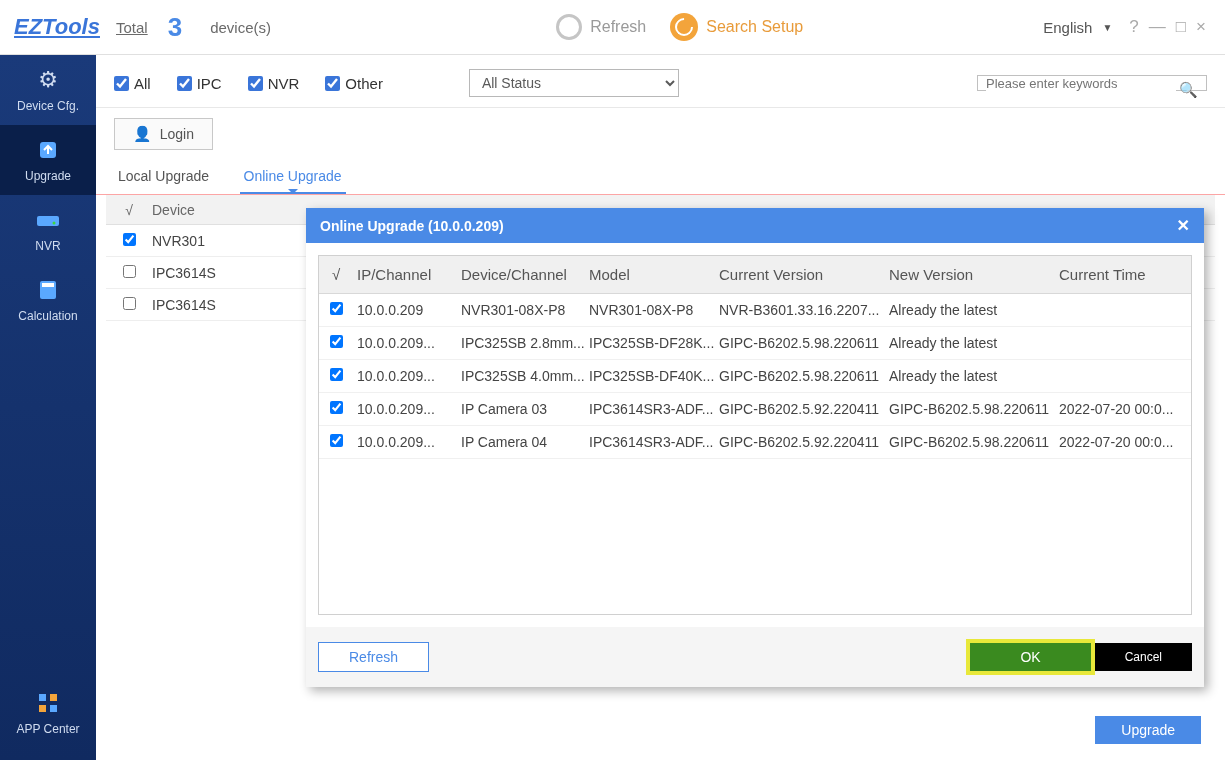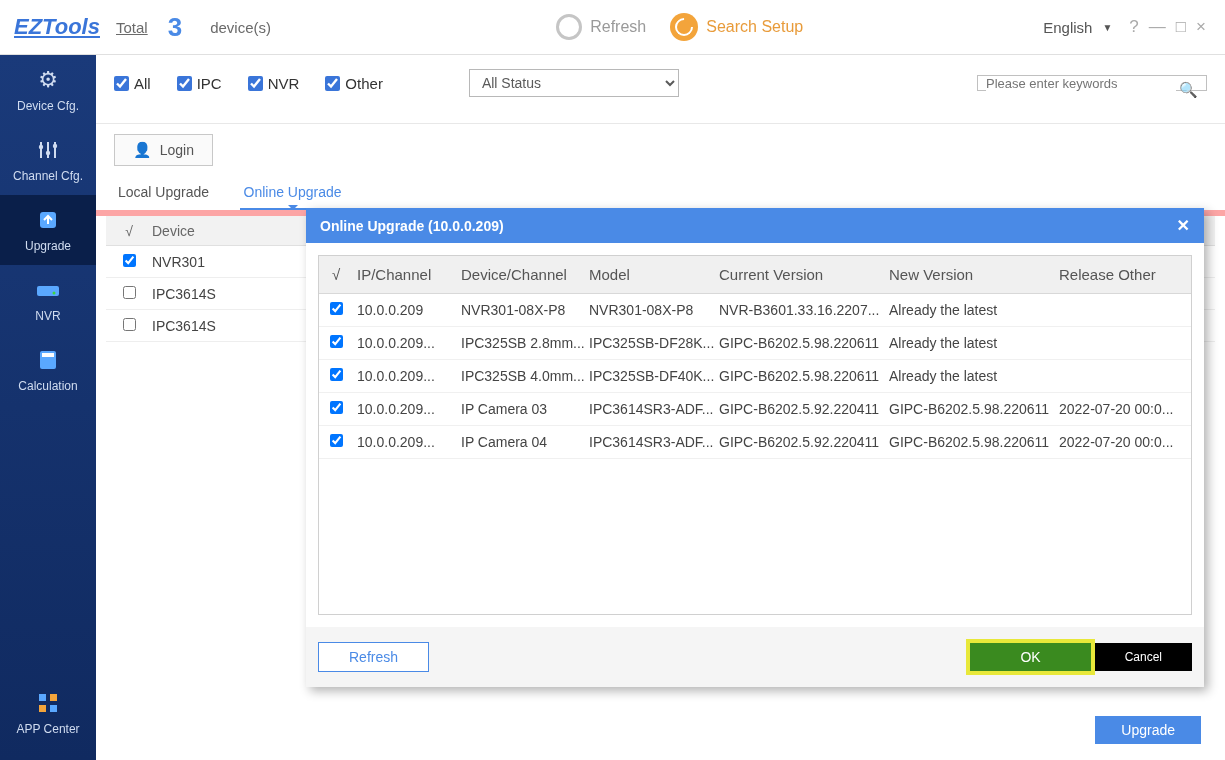--- a/index.html
+++ b/index.html
@@ -19,33 +19,33 @@
 .caret { color: #555; font-size: 10px; margin-right: 12px; }
 .wicon { color: #aaa; font-size: 17px; margin: 0 5px; cursor: pointer; }
 
 .sidebar { position: absolute; top: 55px; left: 0; width: 96px; bottom: 0; background: linear-gradient(#1a3a7a, #102a60); }
 .sb-item { display: flex; flex-direction: column; align-items: center; padding: 12px 0; color: #d0dcf0; font-size: 12px; cursor: pointer; }
 .sb-item.active { background: #0a1f4a; }
 .sb-icon { width: 26px; height: 26px; margin-bottom: 6px; display: flex; align-items: center; justify-content: center; font-size: 22px; }
 .app-center { position: absolute; bottom: 12px; left: 0; width: 96px; }
 
 .main { position: absolute; top: 55px; left: 96px; right: 0; bottom: 0; background: #fff; }
-.filter-bar { padding: 14px 18px 26px; display: flex; align-items: center; border-bottom: 1px solid #e8e8e8; }
+.filter-bar { padding: 14px 18px 10px; display: flex; align-items: center; border-bottom: 1px solid #e8e8e8; }
 .chk { display: inline-flex; align-items: center; margin-right: 26px; font-size: 15px; color: #333; }
 .chk input { width: 15px; height: 15px; margin-right: 5px; accent-color: #3a75d9; }
 .status-sel { margin-left: 60px; width: 210px; height: 28px; border: 1px solid #b8b8b8; padding: 0 8px; font-size: 14px; color: #5a5a5a; background: #fff; }
 .search-box { margin-left: auto; width: 230px; height: 16px; border: 1px solid #c0c0c0; padding: 0 30px 0 8px; font-size: 13px; color: #888; position: relative; }
 .search-box input { border: none; outline: none; width: 100%; height: 100%; font-size: 13px; }
 .search-box .sglass { position: absolute; right: 8px; top: 5px; color: #aaa; font-size: 15px; }
 
 .login-row { padding: 10px 18px; }
 .login-btn { border: 1px solid #c8c8c8; background: #fafafa; padding: 6px 18px; font-size: 14px; color: #555; cursor: pointer; display: inline-flex; align-items: center; }
 .login-btn .picon { margin-right: 8px; color: #888; font-size: 15px; }
 
-.tabs { padding: 0 18px; border-bottom: 6px solid #fca5a5; }
+.tabs { padding: 0 18px; border-bottom: 1px solid #fca5a5; }
 .tab { display: inline-block; padding: 8px 4px; margin-right: 22px; font-size: 14px; color: #555; cursor: pointer; }
 .tab.active { color: #4a8ae6; border-bottom: 2px solid #4a8ae6; position: relative; }
 .tab.active::after { content: ""; position: absolute; bottom: -7px; left: 50%; margin-left: -5px; border: 5px solid transparent; border-top-color: #4a8ae6; }
 
 .bg-table { padding: 0 10px; }
 .bg-header { display: flex; align-items: center; height: 30px; background: #f2f2f2; border-bottom: 1px solid #e0e0e0; font-size: 14px; color: #666; padding: 0 8px; }
 .bg-row { display: flex; align-items: center; height: 32px; border-bottom: 1px solid #eee; font-size: 14px; color: #444; padding: 0 8px; }
 .bg-chk { width: 30px; text-align: center; }
 .bg-dev { flex: 1; padding-left: 8px; }
 
@@ -97,31 +97,20 @@
   <span class="wicon">—</span>
   <span class="wicon">□</span>
   <span class="wicon">×</span>
 </div>
 
 <div class="sidebar">
   <div class="sb-item">
     <div class="sb-icon">⚙</div>
     <span>Device Cfg.</span>
   </div>
-  <div class="sb-item">
-    <div class="sb-icon">
-        <svg width="22" height="22" viewBox="0 0 22 22">
-          <path d="M4 3 V19 M11 3 V19 M18 3 V19" stroke="#d0dcf0" stroke-width="2" fill="none"></path>
-          <circle cx="4" cy="8" r="2.2" fill="#d0dcf0"></circle>
-          <circle cx="11" cy="14" r="2.2" fill="#d0dcf0"></circle>
-          <circle cx="18" cy="7" r="2.2" fill="#d0dcf0"></circle>
-        </svg>
-      </div>
-    <span>Channel Cfg.</span>
-  </div>
   <div class="sb-item active">
     <div class="sb-icon">
         <svg width="22" height="22" viewBox="0 0 22 22">
           <rect x="3" y="3" width="16" height="16" rx="3" fill="#5aa8ff"></rect>
           <path d="M11 7 L11 15 M7 11 L11 7 L15 11" stroke="#fff" stroke-width="2" fill="none"></path>
         </svg>
       </div>
     <span>Upgrade</span>
   </div>
   <div class="sb-item">
@@ -220,21 +209,21 @@
     </div>
     <div class="dlg-body">
       <div class="dlg-table">
         <div class="dlg-thead">
           <div class="dcol-chk">√</div>
           <div class="dcol-ip">IP/Channel</div>
           <div class="dcol-dev">Device/Channel</div>
           <div class="dcol-model">Model</div>
           <div class="dcol-curr">Current Version</div>
           <div class="dcol-new">New Version</div>
-          <div class="dcol-rel">Release Other</div>
+          <div class="dcol-rel">Current Time</div>
         </div>
         <div class="dlg-body-rows" id="dlg-rows">
             <div class="dlg-row">
               <div class="dcol-chk"><input type="checkbox" checked="" style=""></div>
               <div class="dcol-ip">10.0.0.209</div>
               <div class="dcol-dev">NVR301-08X-P8</div>
               <div class="dcol-model">NVR301-08X-P8</div>
               <div class="dcol-curr">NVR-B3601.33.16.2207...</div>
               <div class="dcol-new">Already the latest</div>
               <div class="dcol-rel"></div>

